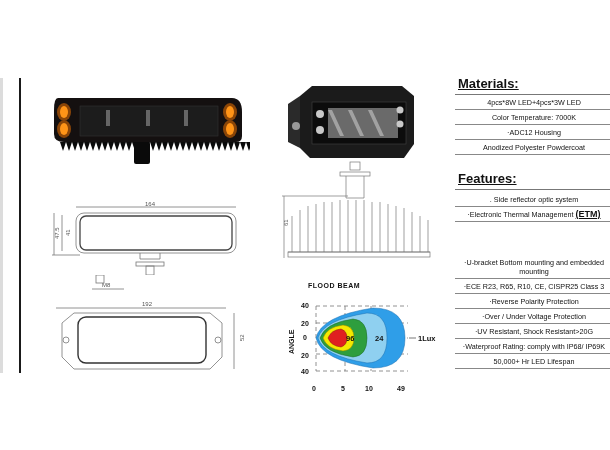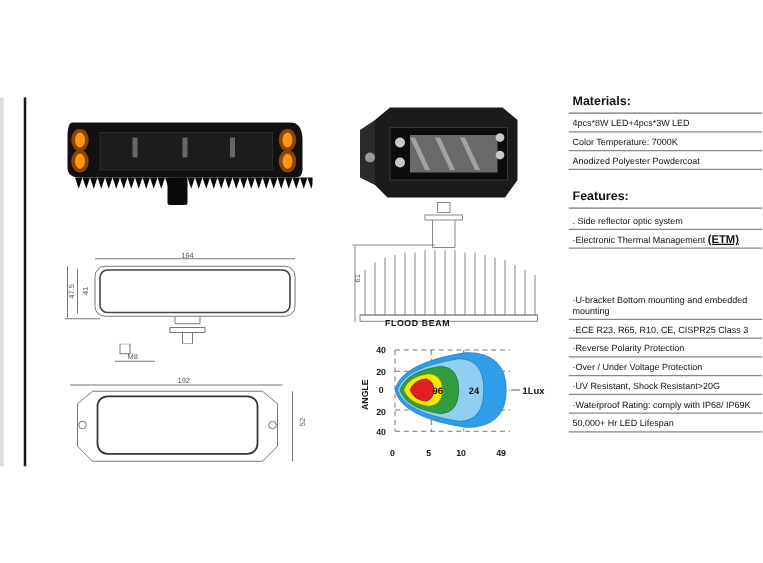--- a/index.html
+++ b/index.html
@@ -10,27 +10,27 @@
   .left-rule { position: absolute; left: 19px; top: 78px; width: 2px; height: 295px; background: #1a1a1a; }
 
   
   .photo1 { position: absolute; left: 50px; top: 92px; width: 200px; height: 80px; }
   .photo2 { position: absolute; left: 282px; top: 84px; width: 140px; height: 78px; }
 
   .drawing { position: absolute; }
 
   
   .specs { position: absolute; left: 455px; top: 74px; width: 155px; }
-  .sec-title { font-size: 10px; font-weight: bold; padding: 2px 2px 3px 3px; border-bottom: 1.5px solid #777; }
-  .row { font-size: 7.2px; line-height: 9px; padding: 3px 0 2px 3px; border-bottom: 1.5px solid #888; white-space: nowrap; overflow: hidden; }
+  .sec-title { font-size: 13px; font-weight: bold; padding: 2px 2px 3px 3px; border-bottom: 1.5px solid #777; text-decoration: underline; }
+  .row { font-size: 7.2px; line-height: 9px; padding: 3px 0 2px 3px; border-bottom: 1.5px solid #888; white-space: nowrap; overflow: hidden; text-align: center; }
   .row.wrap { white-space: normal; margin-top: 33px; }
   .row b.big { font-size: 9px; text-decoration: underline; }
   .gap { height: 14px; }
 
-  .beam { position: absolute; left: 283px; top: 250px; width: 170px; height: 115px; }
+  .beam { position: absolute; left: 283px; top: 276px; width: 170px; height: 115px; }
   .beam-title { position: absolute; left: 25px; top: 6px; font-size: 7px; font-weight: bold; letter-spacing: 0.5px; }
 </style>
 </head>
 <body>
 
 <div class="left-strip"></div>
 <div class="left-rule"></div>
 
 <svg class="photo1" viewBox="0 0 200 80">
   <path d="M8 6 H182 Q192 6 192 20 V44 Q192 50 186 50 H14 Q4 50 4 42 V18 Q4 6 8 6 Z" fill="#141010"></path>
@@ -158,20 +158,21 @@
       <text x="135" y="65">1Lux</text>
     </g>
     <line x1="126" y1="62" x2="133" y2="62" stroke="#555" stroke-width="0.8"></line>
   </svg>
 </div>
 
 <div class="specs">
   <div class="sec-title">Materials:</div>
   <div class="row">4pcs*8W LED+4pcs*3W  LED</div>
   <div class="row">Color Temperature: 7000K</div>
+  <div class="row">·ADC12 Housing</div>
   <div class="row">Anodized Polyester Powdercoat</div>
   <div class="gap"></div>
   <div class="sec-title">Features:</div>
   <div class="row" style="padding-top:5px">. Side reflector optic system</div>
   <div class="row"><span> ·Electronic Thermal Management </span><b class="big">(ETM)</b></div>
   <div class="row wrap"> ·U-bracket Bottom mounting and embedded mounting</div>
   <div class="row"> ·ECE R23, R65, R10, CE, CISPR25 Class 3</div>
   <div class="row"> ·Reverse Polarity Protection</div>
   <div class="row"> ·Over / Under Voltage Protection</div>
   <div class="row"> ·UV Resistant, Shock Resistant&gt;20G</div>

